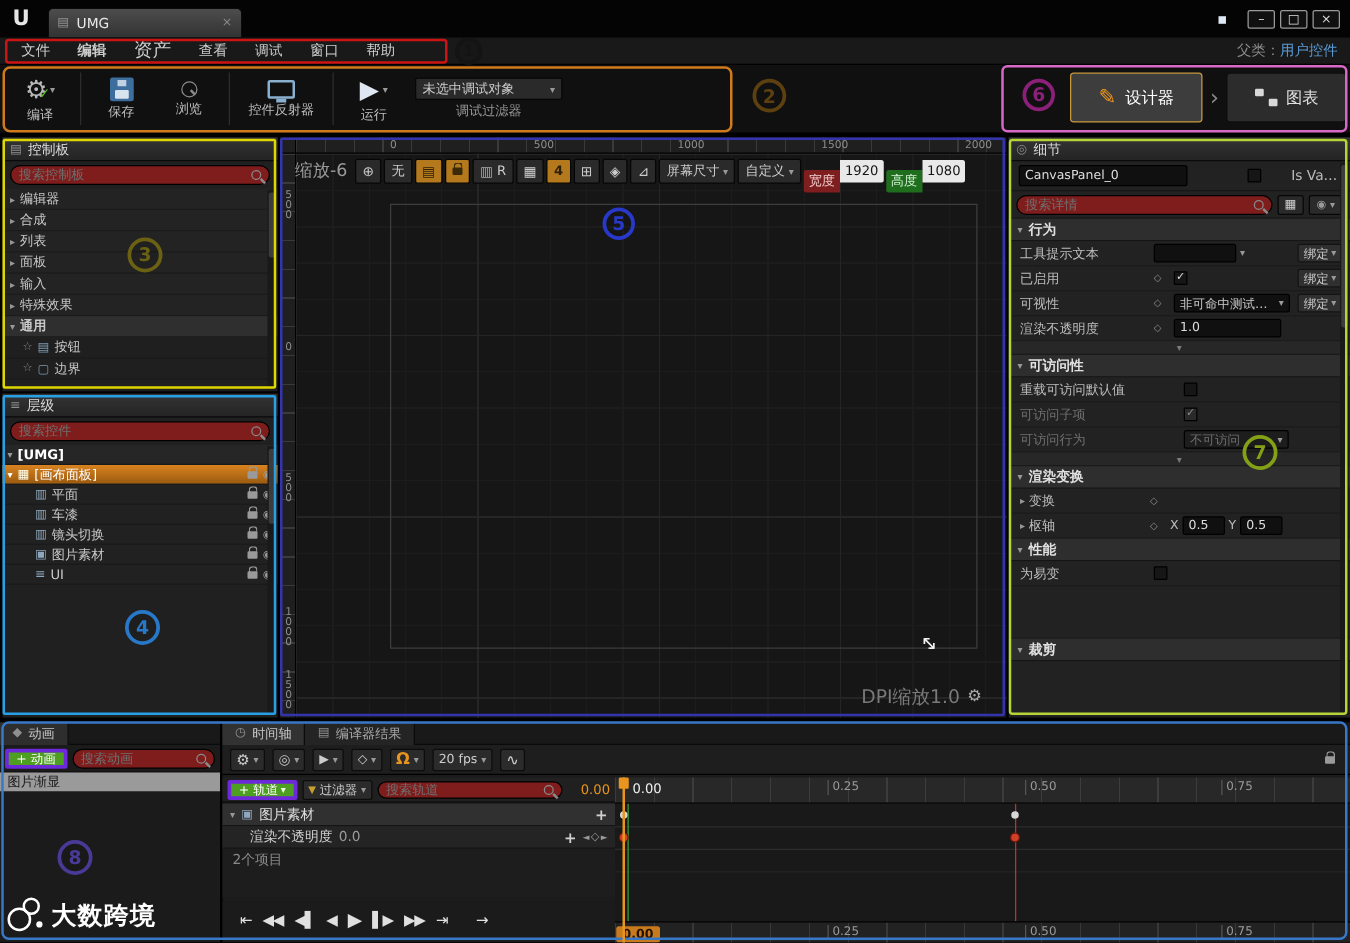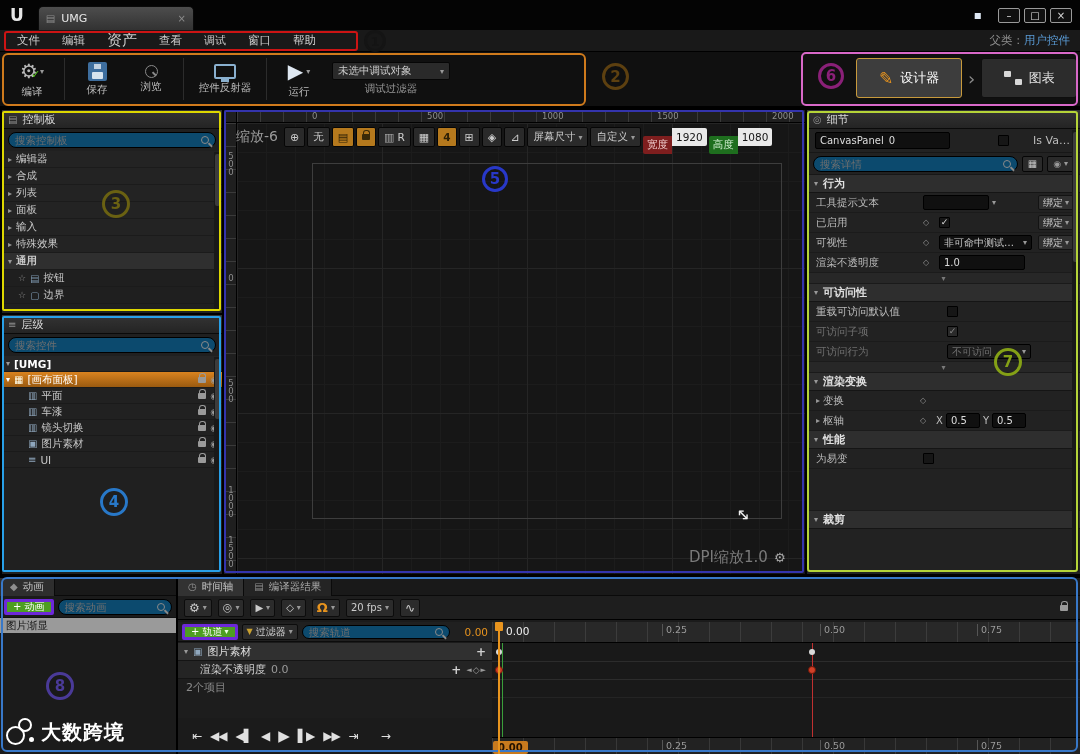--- a/index.html
+++ b/index.html
@@ -6,21 +6,21 @@
   html,body{width:1080px;height:754px;overflow:hidden;}
   body{position:relative;background:#000;font-family:"DejaVu Sans","Liberation Sans",sans-serif;font-size:11px;color:#ccc;}
   .ab{position:absolute;}
   .fx{display:flex;align-items:center;}
   .ell{white-space:nowrap;overflow:hidden;text-overflow:ellipsis;}
 
   
   .btn{height:20px;background:#2a2a2a;border:1px solid #060606;border-radius:2px;padding:0 5px;display:flex;align-items:center;gap:3px;color:#ccc;font-size:10.5px;white-space:nowrap;}
   .btn.or{background:#b5791d;color:#2e2106;}
   .caret{font-size:8px;color:#999;}
-  .search{height:16px;background:#0c4a6e;border:1px solid #000;border-radius:9px;display:flex;align-items:center;padding:0 6px;gap:4px;flex:1;min-width:0;}
+  .search{height:16px;background:#7f1d1d;border:1px solid #000;border-radius:9px;display:flex;align-items:center;padding:0 6px;gap:4px;flex:1;min-width:0;}
   .search input{flex:1;min-width:0;background:transparent;border:none;outline:none;color:#bbb;font-size:10.5px;font-family:inherit;}
   .search input::placeholder{color:#6f6f6f;}
   .mag{width:8px;height:8px;border:1.5px solid #8a8a8a;border-radius:50%;position:relative;flex-shrink:0;}
   .mag::after{content:"";position:absolute;width:5px;height:1.5px;background:#8a8a8a;transform:rotate(45deg);left:6px;top:7px;}
   .lock{width:8px;height:6px;background:#9a9a9a;border-radius:1px;position:relative;display:inline-block;flex-shrink:0;}
   .lock::before{content:"";position:absolute;left:1px;top:-4px;width:5px;height:4px;border:1.5px solid #9a9a9a;border-bottom:none;border-radius:3px 3px 0 0;}
   .lock.dk{background:#3a2a08;}
   .lock.dk::before{border-color:#3a2a08;}
   .eye{color:#9a9a9a;font-size:9px;}
   .cb{width:11px;height:11px;background:#161616;border:1px solid #000;border-radius:1px;display:inline-flex;align-items:center;justify-content:center;flex-shrink:0;}
@@ -109,21 +109,21 @@
   <span style="color:#dfe9f5;font-size:11px;margin-right:16px;transform:rotate(45deg);">◆</span>
   <div class="fx" style="gap:4px;margin-right:8px;">
     <span class="winbtn">–</span>
     <span class="winbtn">□</span>
     <span class="winbtn">×</span>
   </div>
 </div>
 
 <div class="ab fx" style="left:0;top:30px;width:1080px;height:22px;background:#191919;border-bottom:1px solid #000;padding-left:6px;">
   <span style="padding:0 11px;font-size:11.5px;">文件</span>
-  <span style="padding:0 11px;font-size:11.5px;">编辑</span>
+  <span style="padding:0 11px;font-size:11.5px;font-weight:bold;">编辑</span>
   <span style="padding:0 11px;font-size:15px;">资产</span>
   <span style="padding:0 11px;font-size:11.5px;">查看</span>
   <span style="padding:0 11px;font-size:11px;">调试</span>
   <span style="padding:0 11px;font-size:11.5px;">窗口</span>
   <span style="padding:0 11px;font-size:11.5px;">帮助</span>
   <div style="flex:1;"></div>
   <span style="color:#8d8d8d;font-size:11.5px;">父类：</span>
   <span style="color:#5a9bd5;font-size:11.5px;margin-right:10px;">用户控件</span>
 </div>
 

